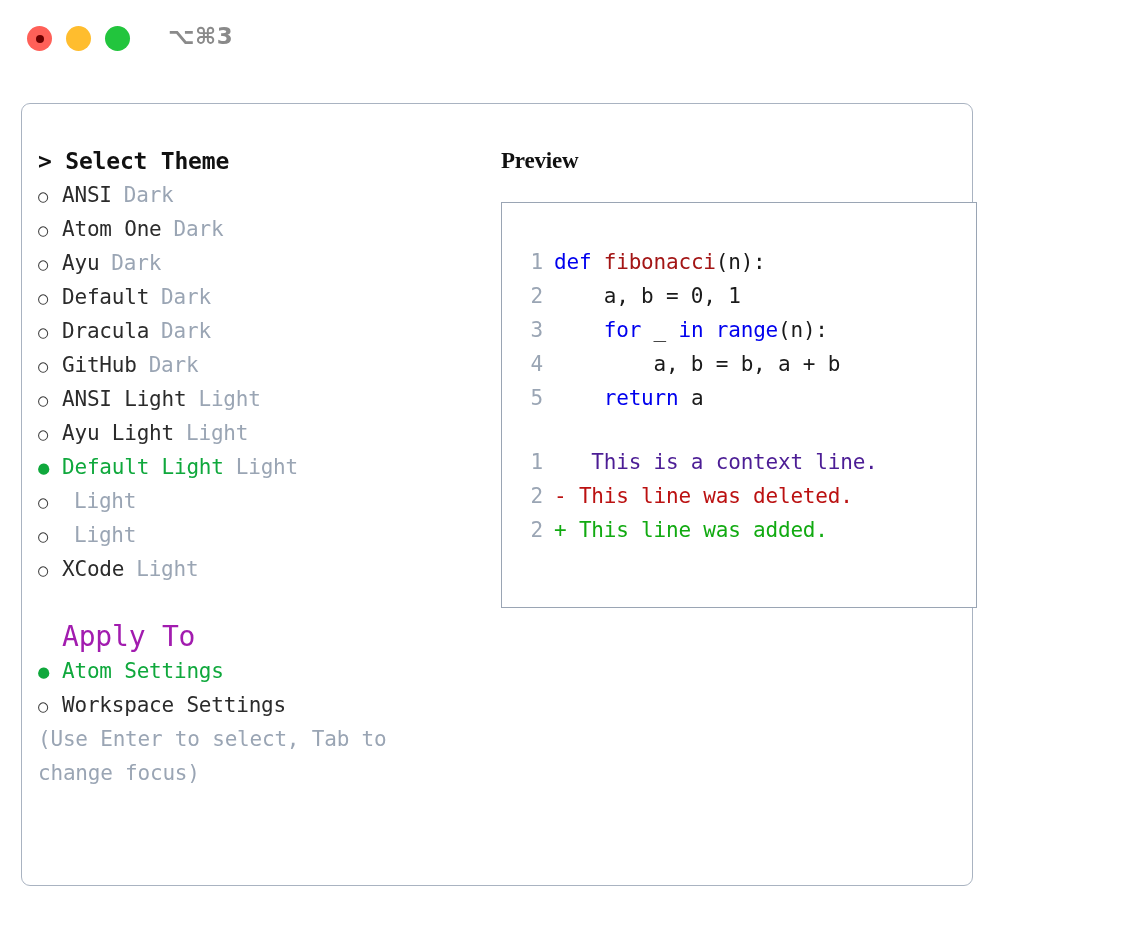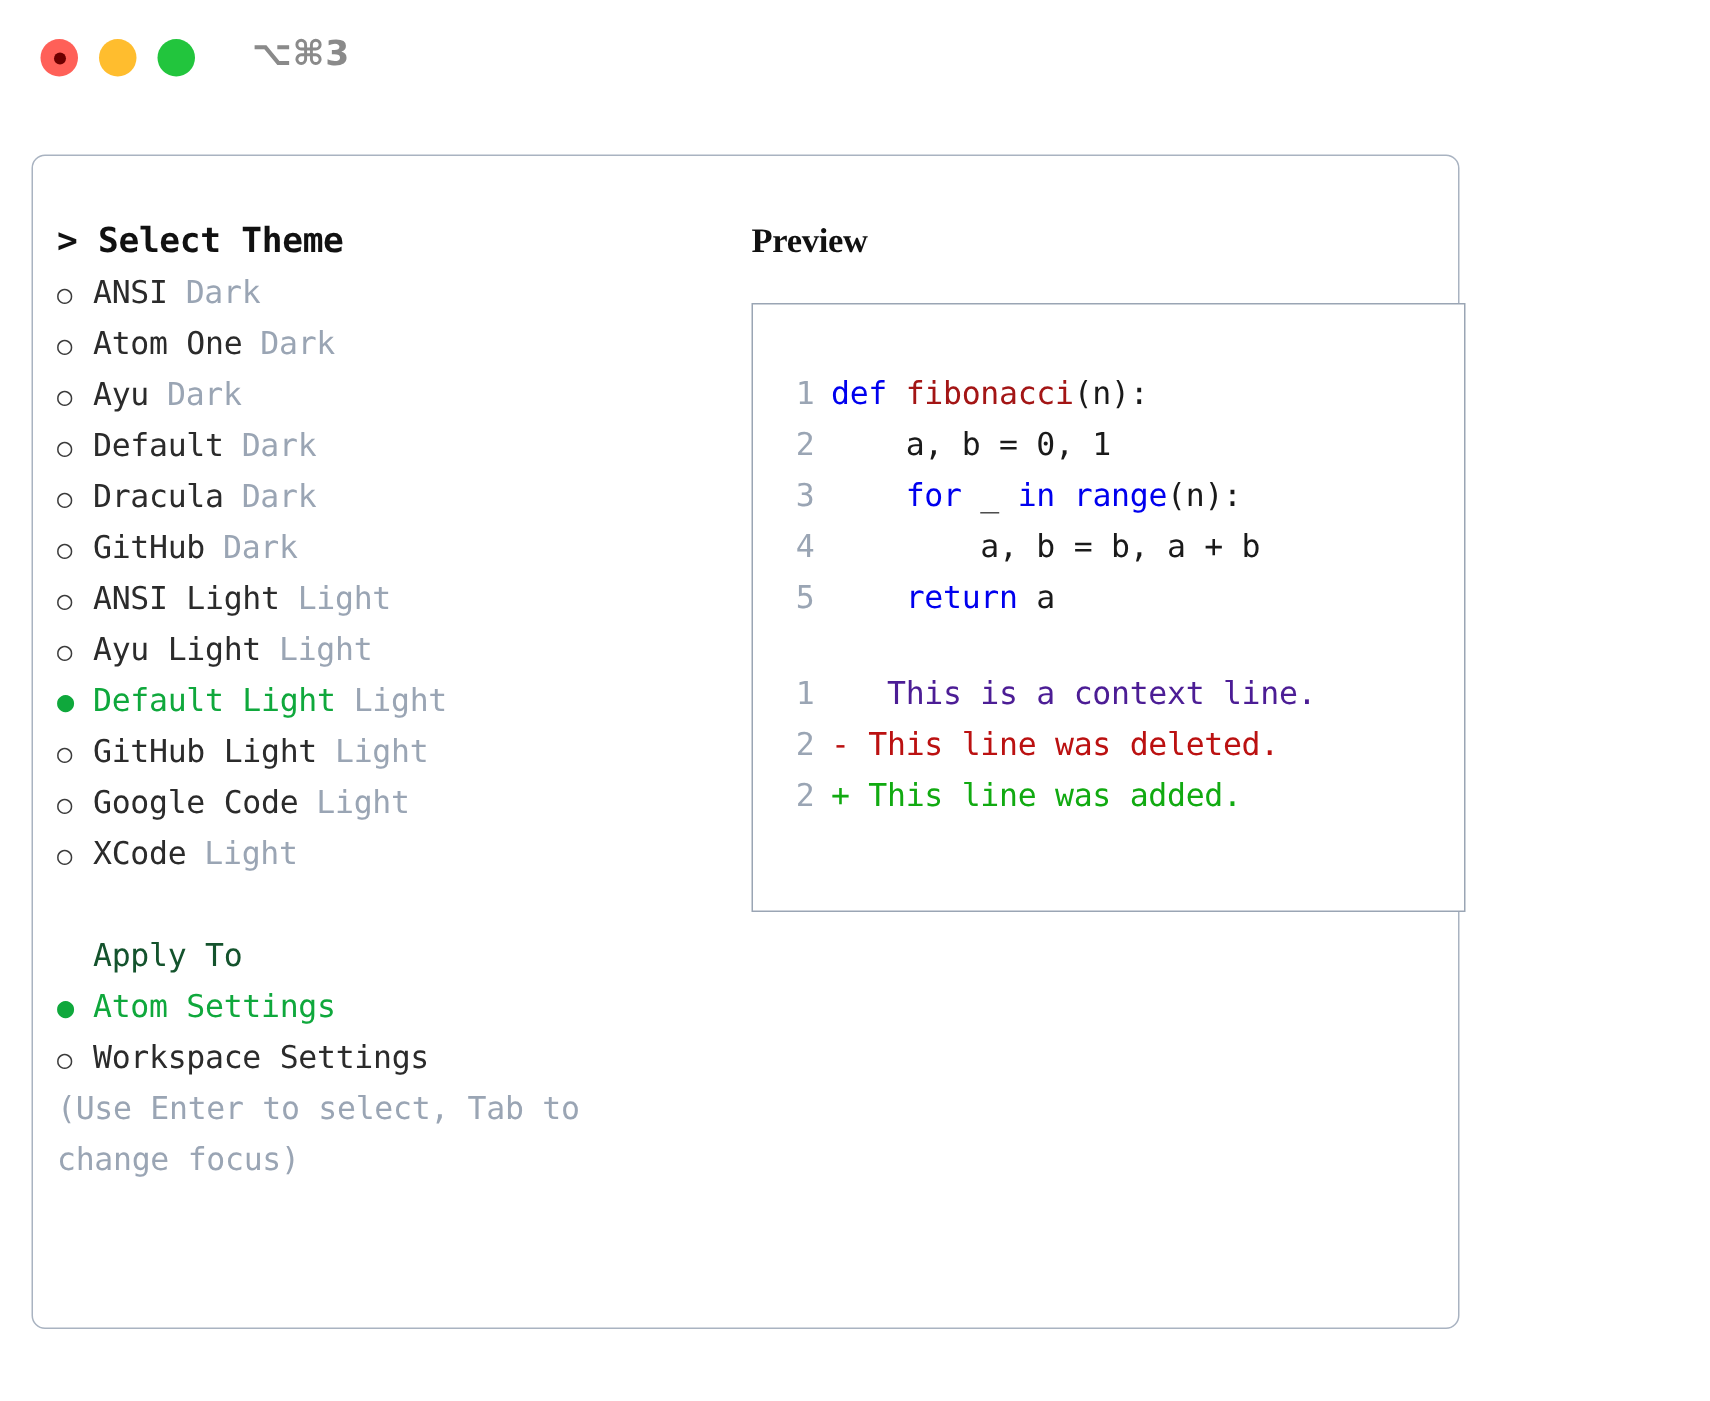--- a/index.html
+++ b/index.html
@@ -118,22 +118,22 @@
   }
   .opt-label { color: #2B2B2B; }
   .opt-row.selected .opt-label { color: #0FA83C; }
   .opt-cat {
     color: #9AA5B4;
     margin-left: 12px;
   }
   .opt-row.selected .opt-cat { color: #9AA5B4; }
 
   .apply-header {
-    font-size: 21px;
-    color: #14532d;
+    font-size: 28px;
+    color: #a21caf;
     line-height: 34px;
     height: 34px;
     padding-left: 24px;
     white-space: pre;
     letter-spacing: -0.2px;
   }
   .spacer-sm { height: 34px; }
   .hint {
     font-size: 21px;
     color: #9AA5B4;
@@ -223,22 +223,22 @@
       <div id="theme-list">
           <div class="opt-row"><span class="marker">○</span><span class="opt-label">ANSI</span><span class="opt-cat">Dark</span></div>
           <div class="opt-row"><span class="marker">○</span><span class="opt-label">Atom One</span><span class="opt-cat">Dark</span></div>
           <div class="opt-row"><span class="marker">○</span><span class="opt-label">Ayu</span><span class="opt-cat">Dark</span></div>
           <div class="opt-row"><span class="marker">○</span><span class="opt-label">Default</span><span class="opt-cat">Dark</span></div>
           <div class="opt-row"><span class="marker">○</span><span class="opt-label">Dracula</span><span class="opt-cat">Dark</span></div>
           <div class="opt-row"><span class="marker">○</span><span class="opt-label">GitHub</span><span class="opt-cat">Dark</span></div>
           <div class="opt-row"><span class="marker">○</span><span class="opt-label">ANSI Light</span><span class="opt-cat">Light</span></div>
           <div class="opt-row"><span class="marker">○</span><span class="opt-label">Ayu Light</span><span class="opt-cat">Light</span></div>
           <div class="opt-row selected"><span class="marker sel">●</span><span class="opt-label">Default Light</span><span class="opt-cat">Light</span></div>
-          <div class="opt-row"><span class="marker">○</span><span class="opt-label">GitHub Light</span><span class="opt-cat">Light</span></div>
-          <div class="opt-row"><span class="marker">○</span><span class="opt-label">Google Code</span><span class="opt-cat">Light</span></div>
+          <div class="opt-row"><span class="marker">○</span><span class="opt-cat">Light</span></div>
+          <div class="opt-row"><span class="marker">○</span><span class="opt-cat">Light</span></div>
           <div class="opt-row"><span class="marker">○</span><span class="opt-label">XCode</span><span class="opt-cat">Light</span></div>
         </div>
 
       <div class="spacer-sm"></div>
 
       <div class="apply-header">Apply To</div>
 
       <div id="apply-list">
           <div class="opt-row selected"><span class="marker sel">●</span><span class="opt-label">Atom Settings</span></div>
           <div class="opt-row"><span class="marker">○</span><span class="opt-label">Workspace Settings</span></div>

